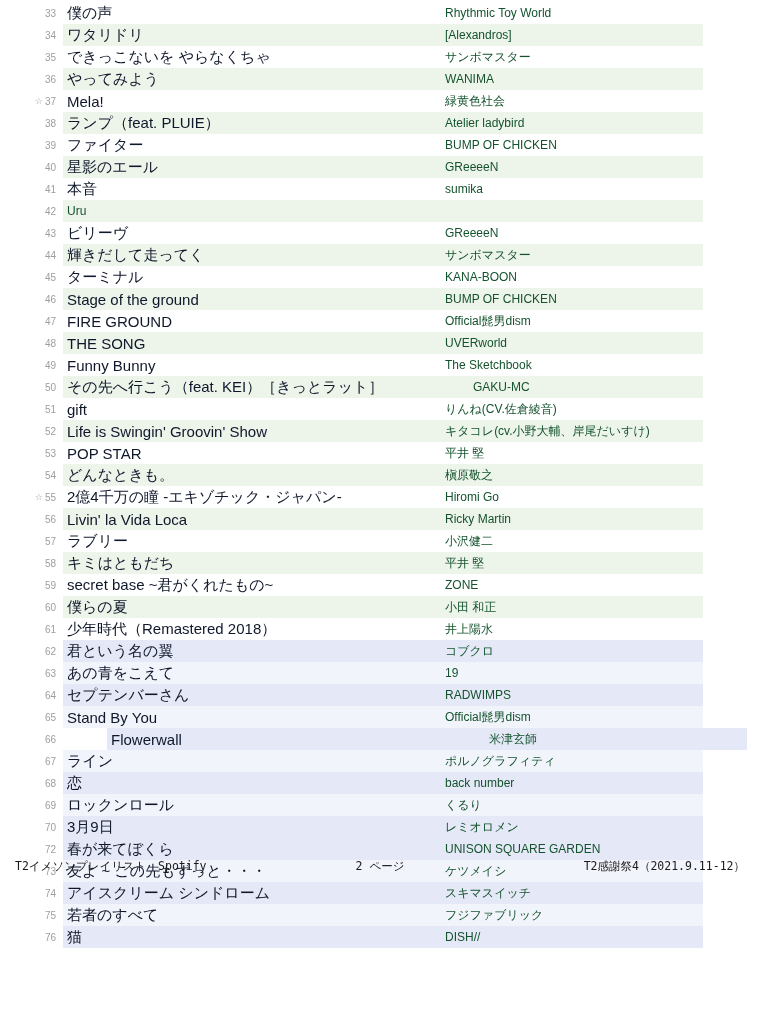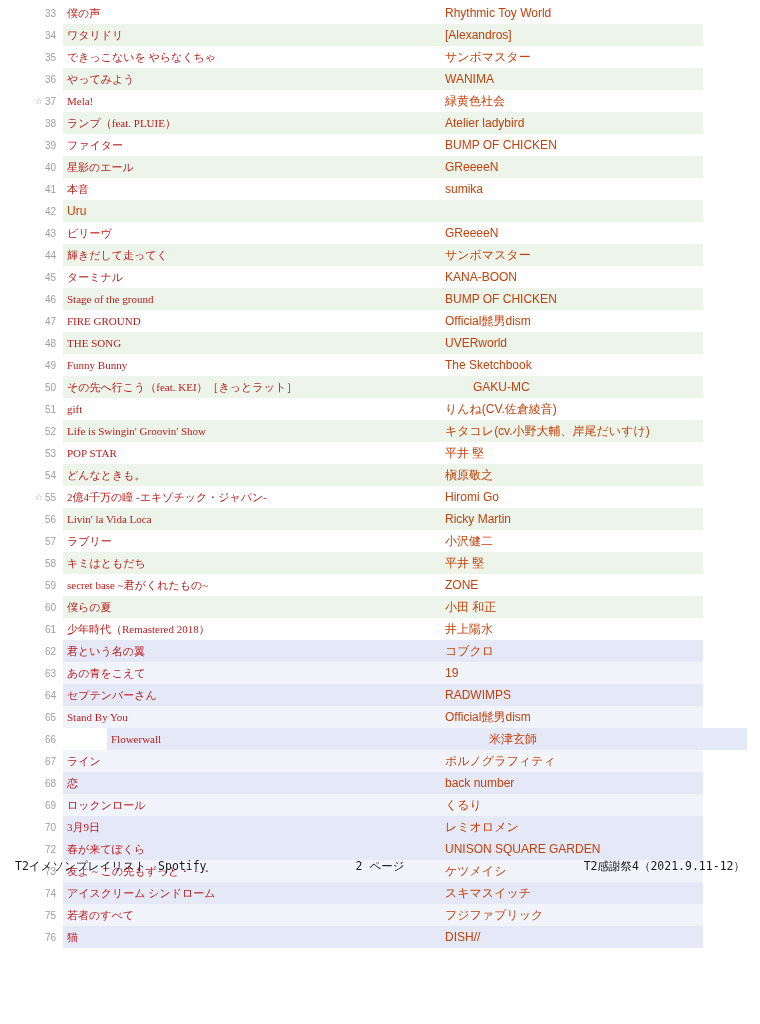--- a/index.html
+++ b/index.html
@@ -17,28 +17,28 @@
   }
   .star{
     font-size:9px;color:#9e9e9e;margin-right:2px;line-height:1;
   }
   .band{
     flex:0 0 640px;display:flex;align-items:center;box-sizing:border-box;
     padding-left:4px;
   }
   .title{
     flex:0 0 378px;box-sizing:border-box;
-    font-family:Liberation Serif, serif;
-    font-size:11px;color:#b91c1c;
+    font-family:Liberation Sans, sans-serif;
+    font-size:15px;color:#0f172a;
     white-space:nowrap;overflow:hidden;
   }
   .artist{
     flex:1 1 auto;
     font-family:"Liberation Sans",sans-serif;
-    font-size:12px;color:#c2410c;
+    font-size:12px;color:#14532d;
     white-space:nowrap;overflow:hidden;
   }
   .footer{
     position:absolute;left:0;bottom:6px;width:760px;box-sizing:border-box;
     padding:0 15px;display:flex;align-items:baseline;
     font-size:11.5px;color:#1a1a1a;
     font-family:"DejaVu Sans Mono","DejaVu Sans",sans-serif;
   }
   .footer .f-left{flex:1;text-align:left;white-space:pre;}
   .footer .f-center{flex:1;text-align:center;white-space:pre;}

